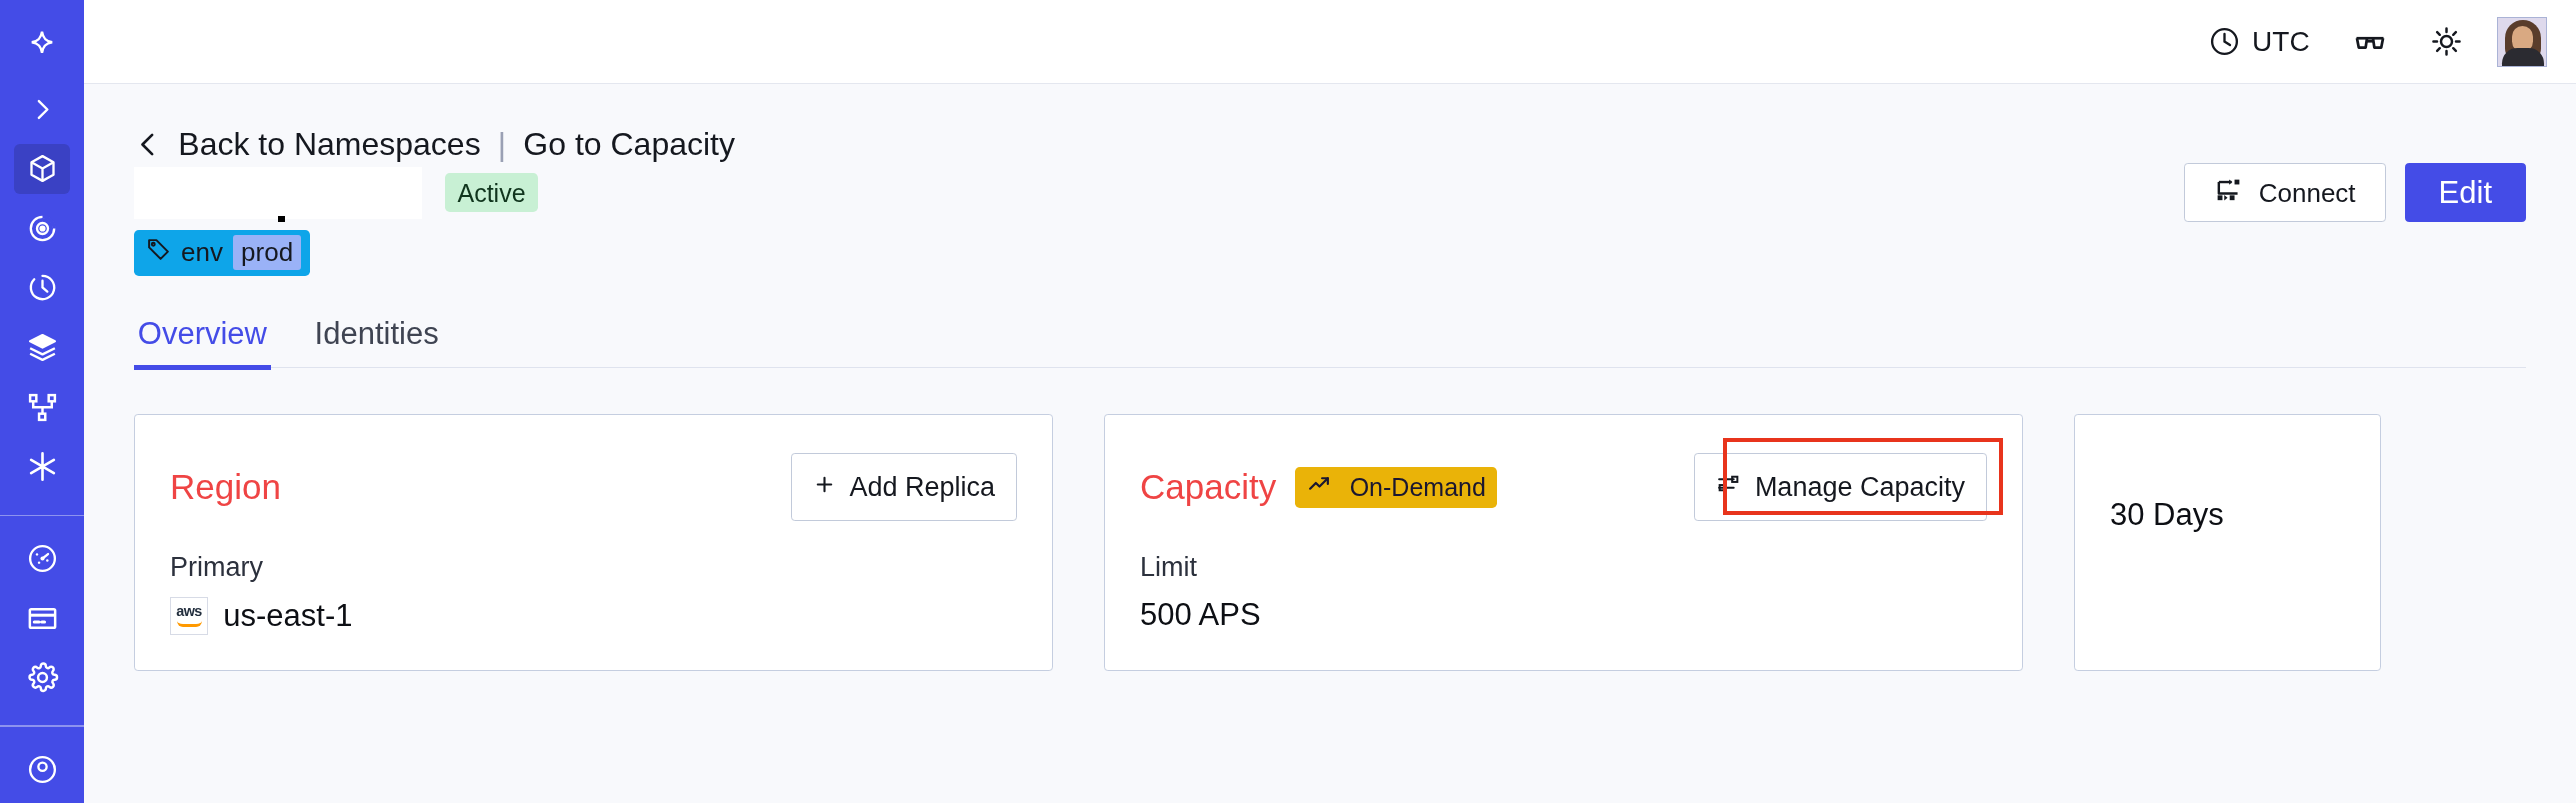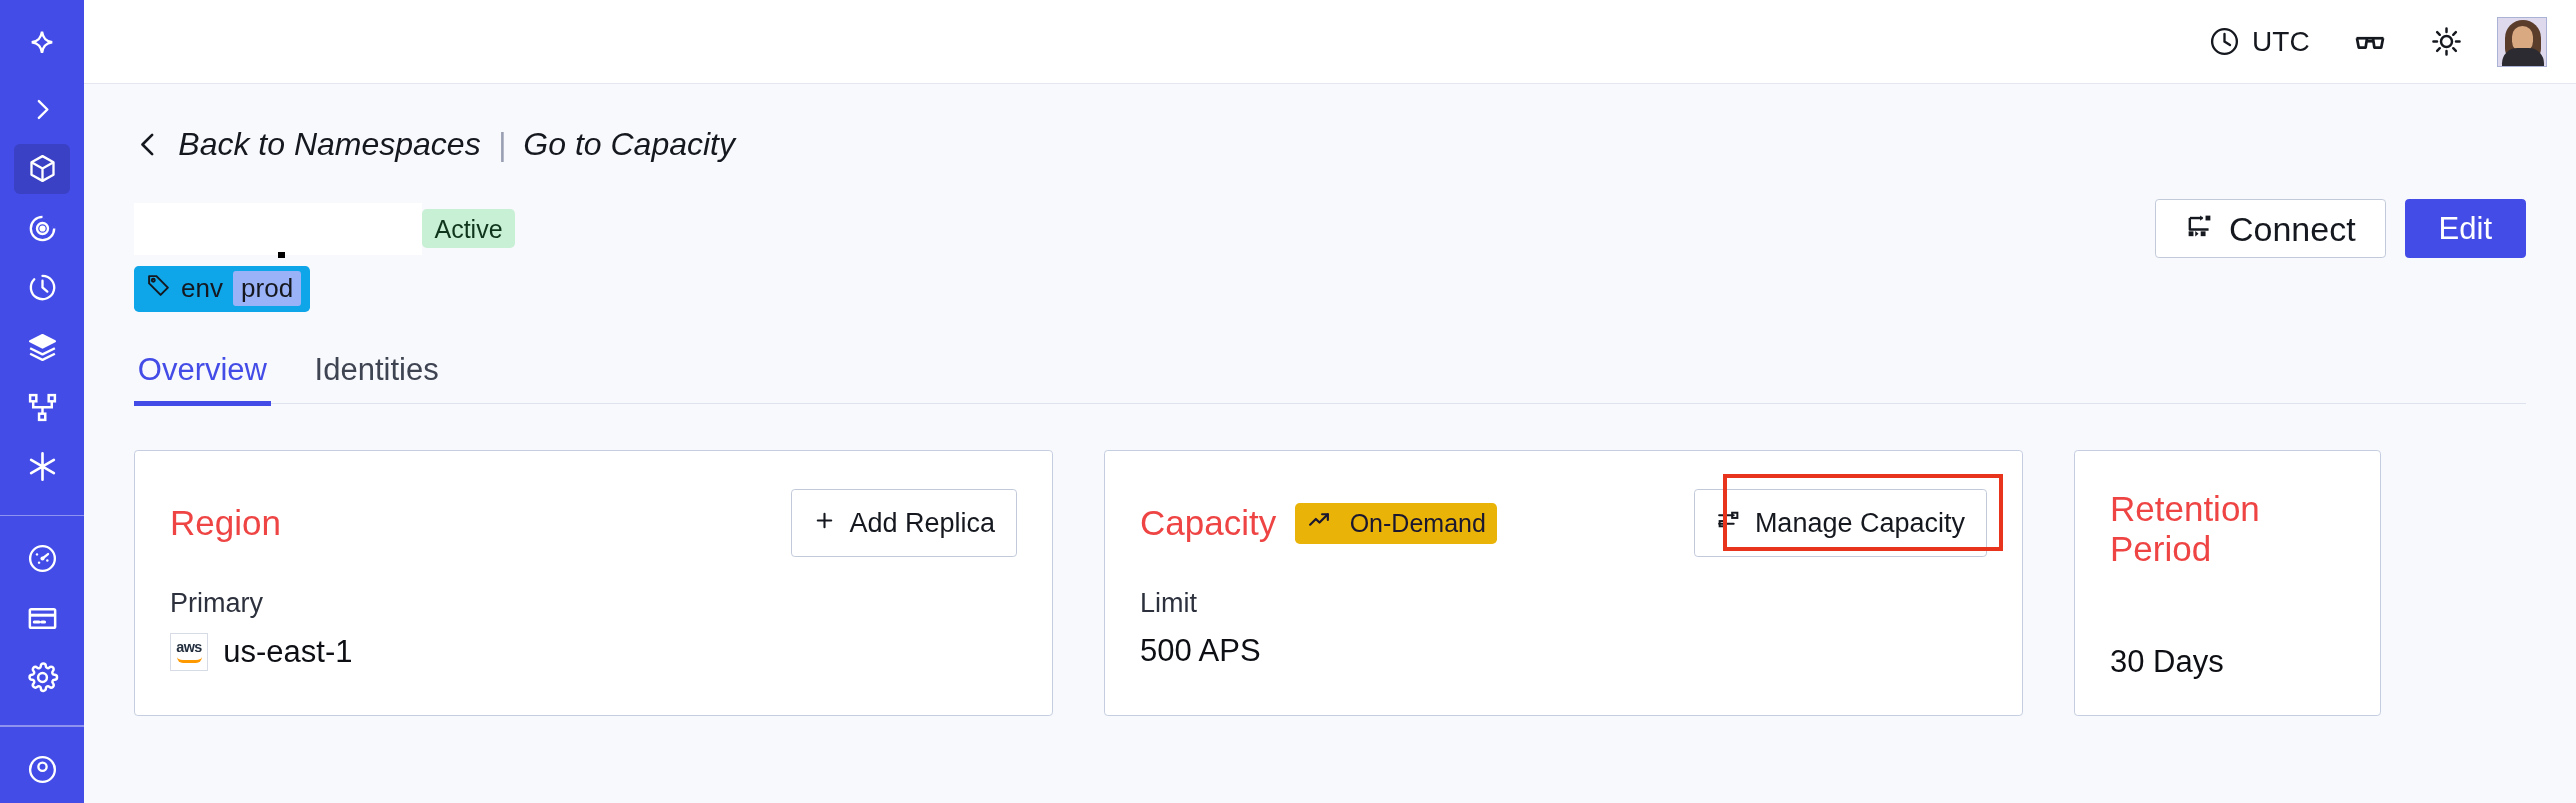--- a/index.html
+++ b/index.html
@@ -77,51 +77,49 @@
     background: #f8f9fc;
     padding: 42px 50px 0 50px;
     overflow: hidden;
   }
   .page-inner { max-width: 2426px; }
 
   
   .breadcrumb {
     display: flex; align-items: center; gap: 15.3px;
     color: #15181f; font-size: 32px;
-    margin-bottom: 36px;
-    font-style: italic;
   }
   .breadcrumb .chev { display: flex; align-items: center; }
   .bc-sep { color: #9aa0b4; font-size: 32px; padding: 0 1.9px; }
 
   
   .title-row {
     display: flex; align-items: center; justify-content: space-between;
     margin-bottom: 7.7px;
   }
-  .title-left { display: flex; align-items: center; }
+  .title-left { display: flex; align-items: center; gap: 23px; }
   .ns-title {
     width: 288px; height: 52px;
     background: #ffffff;
     position: relative;
   }
   .ns-title::after {
     content: "";
     position: absolute; left: 50%; bottom: -3.8px;
     width: 6.7px; height: 6.7px; background: #000;
   }
   .badge-active {
     background: #c8f0d4; color: #10351d;
     font-size: 25px; padding: 4.8px 12.5px; border-radius: 4.8px;
     line-height: 1.2;
   }
   .title-right { display: flex; align-items: center; gap: 19px; }
   .btn {
     display: inline-flex; align-items: center; gap: 15.3px;
-    font-size: 34px; line-height: 1;
+    font-size: 26px; line-height: 1;
     border-radius: 3.8px; cursor: pointer;
     white-space: nowrap;
   }
   .btn-connect {
     background: #ffffff; color: #15181f;
     border: 1.9px solid #c2cada;
     height: 59px; padding: 0 29px;
   }
   .btn-edit {
     background: #444ce7; color: #ffffff;
@@ -470,25 +468,20 @@
               </button>
               <div class="annot" style="top:23px; right:19px; width:280px; height:77px;"></div>
             </div>
             <div class="sublabel">Limit</div>
             <div class="value-row">
               <span>500 APS</span>
             </div>
           </section>
 
           <section class="card retention">
-            <div class="card-head">
-              <div class="card-title-wrap">
-                <h2 class="card-title">Retention Period</h2>
-              </div>
-            </div>
             <div class="sublabel-gap"></div>
             <div class="value-row">
               <span>30 Days</span>
             </div>
           </section>
 
         </div>
       </div>
     </main>
   </div>

